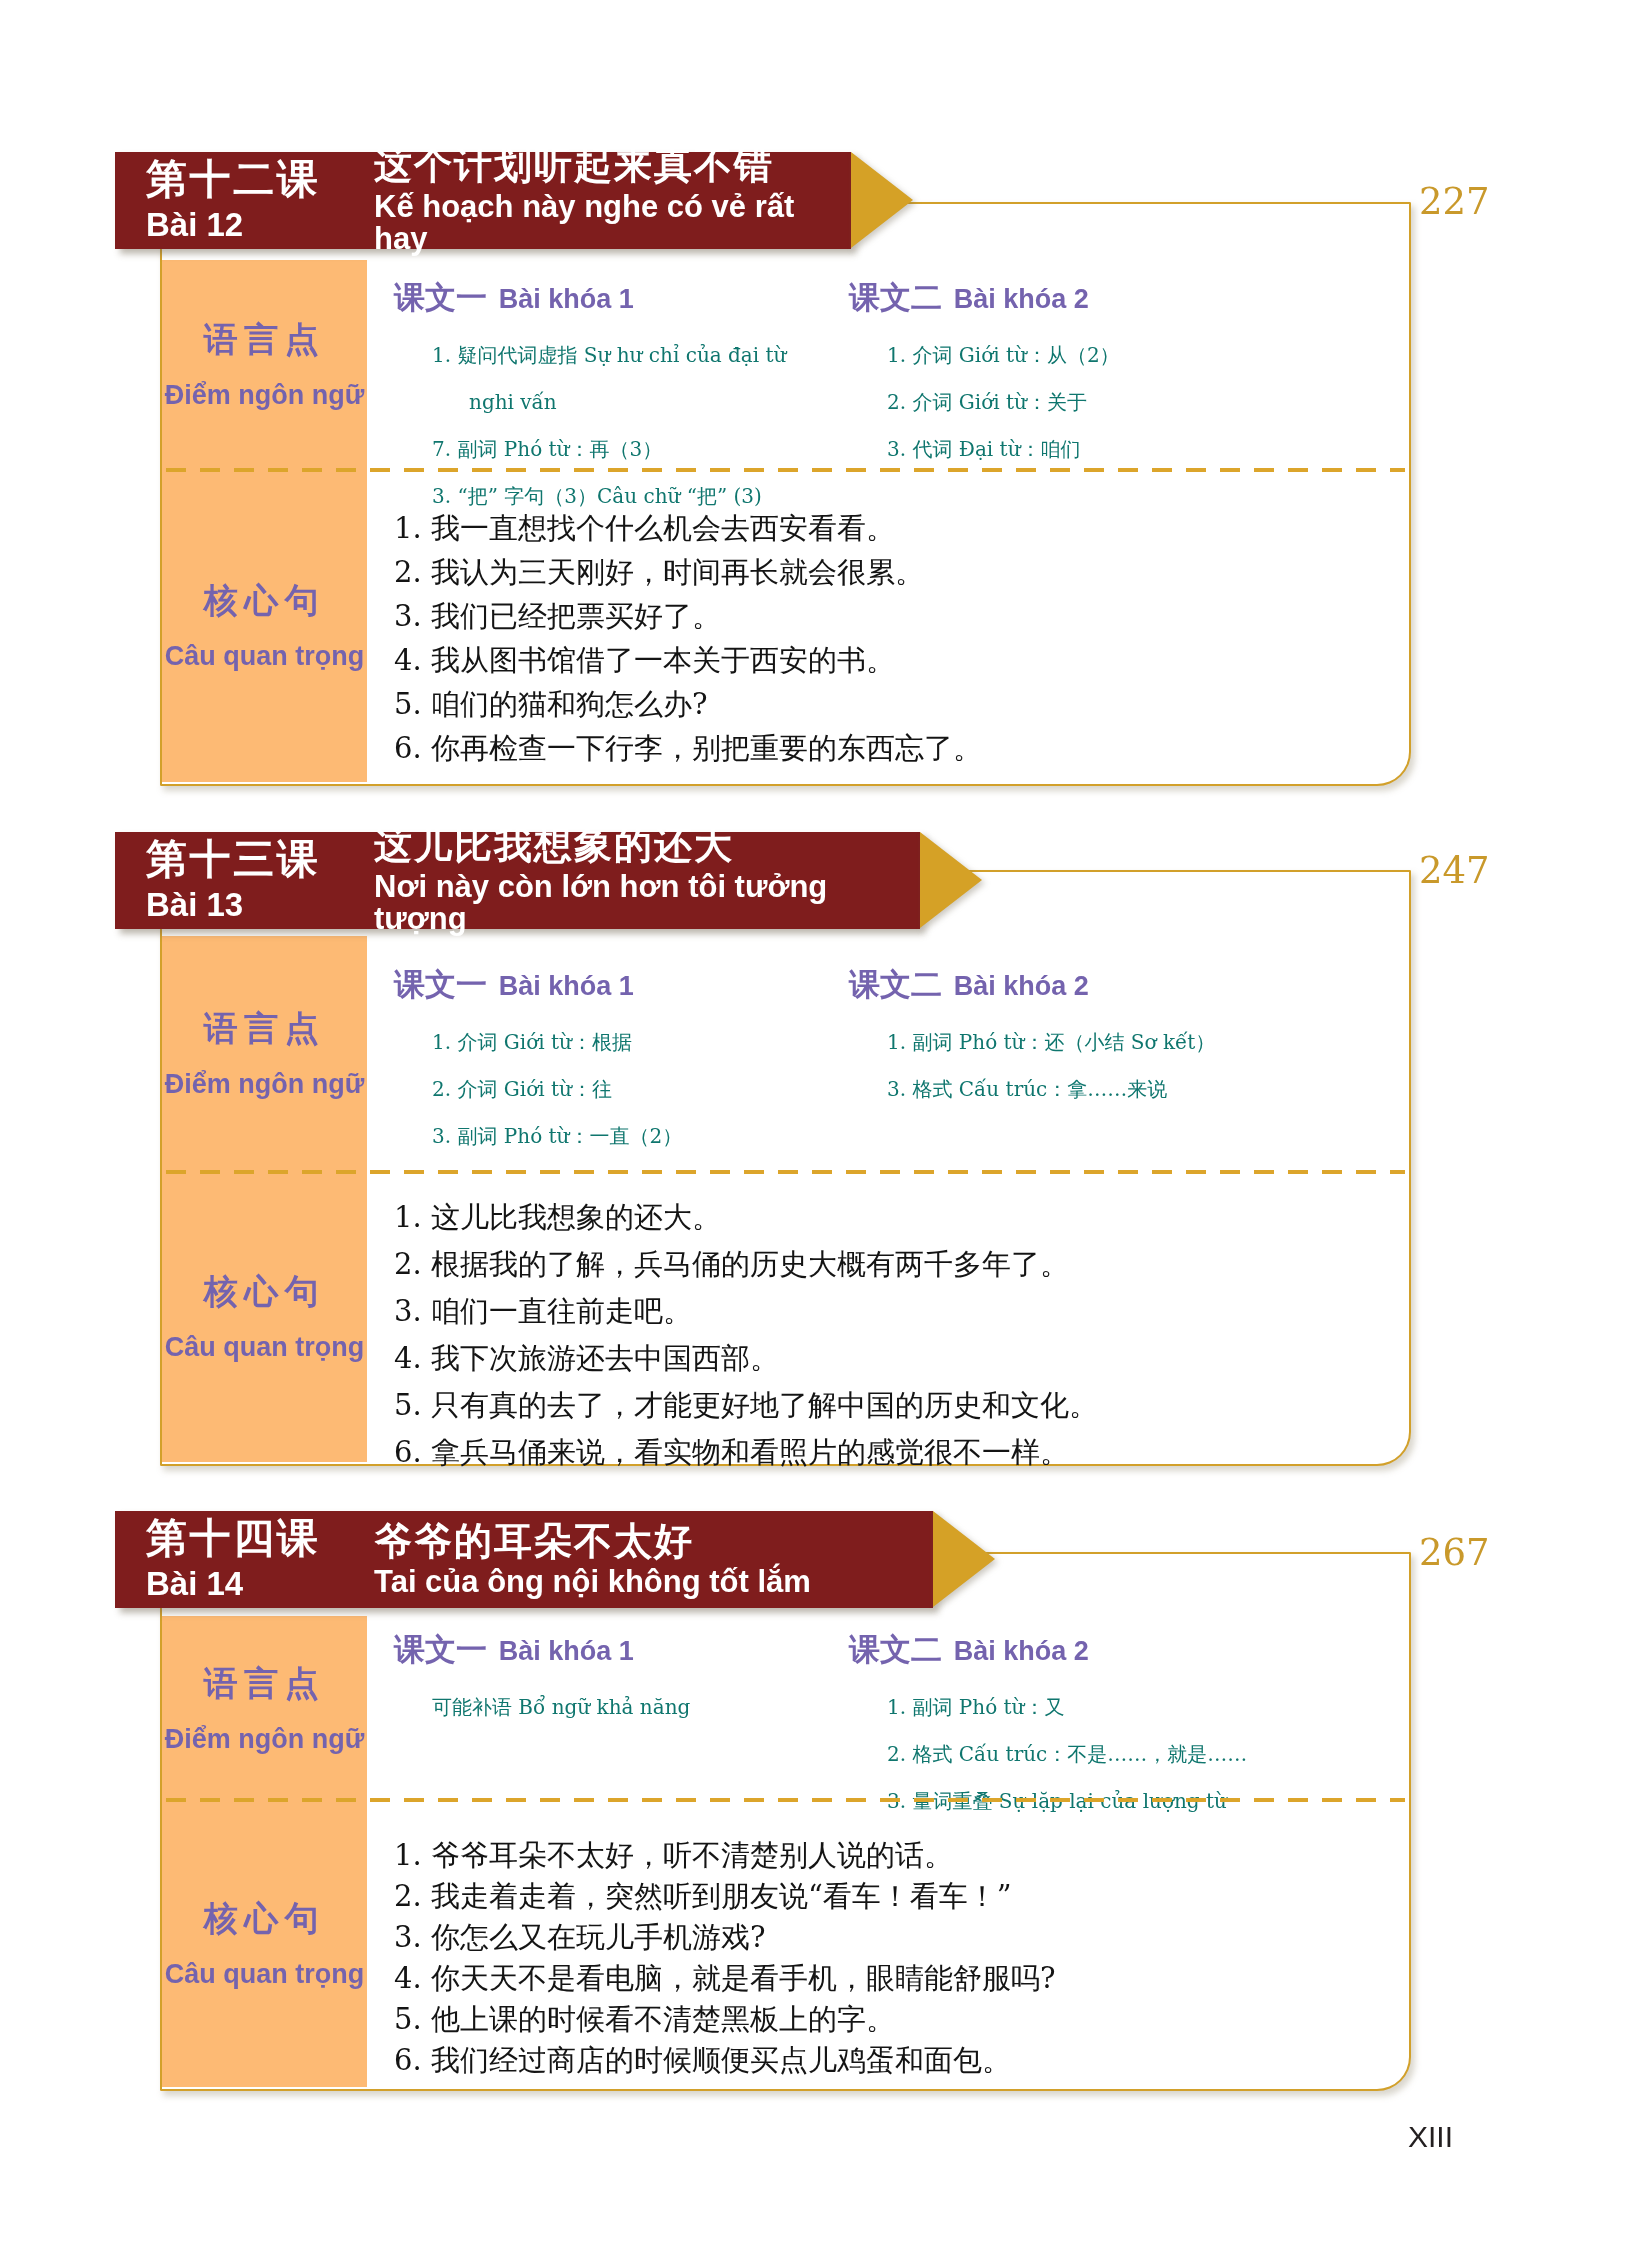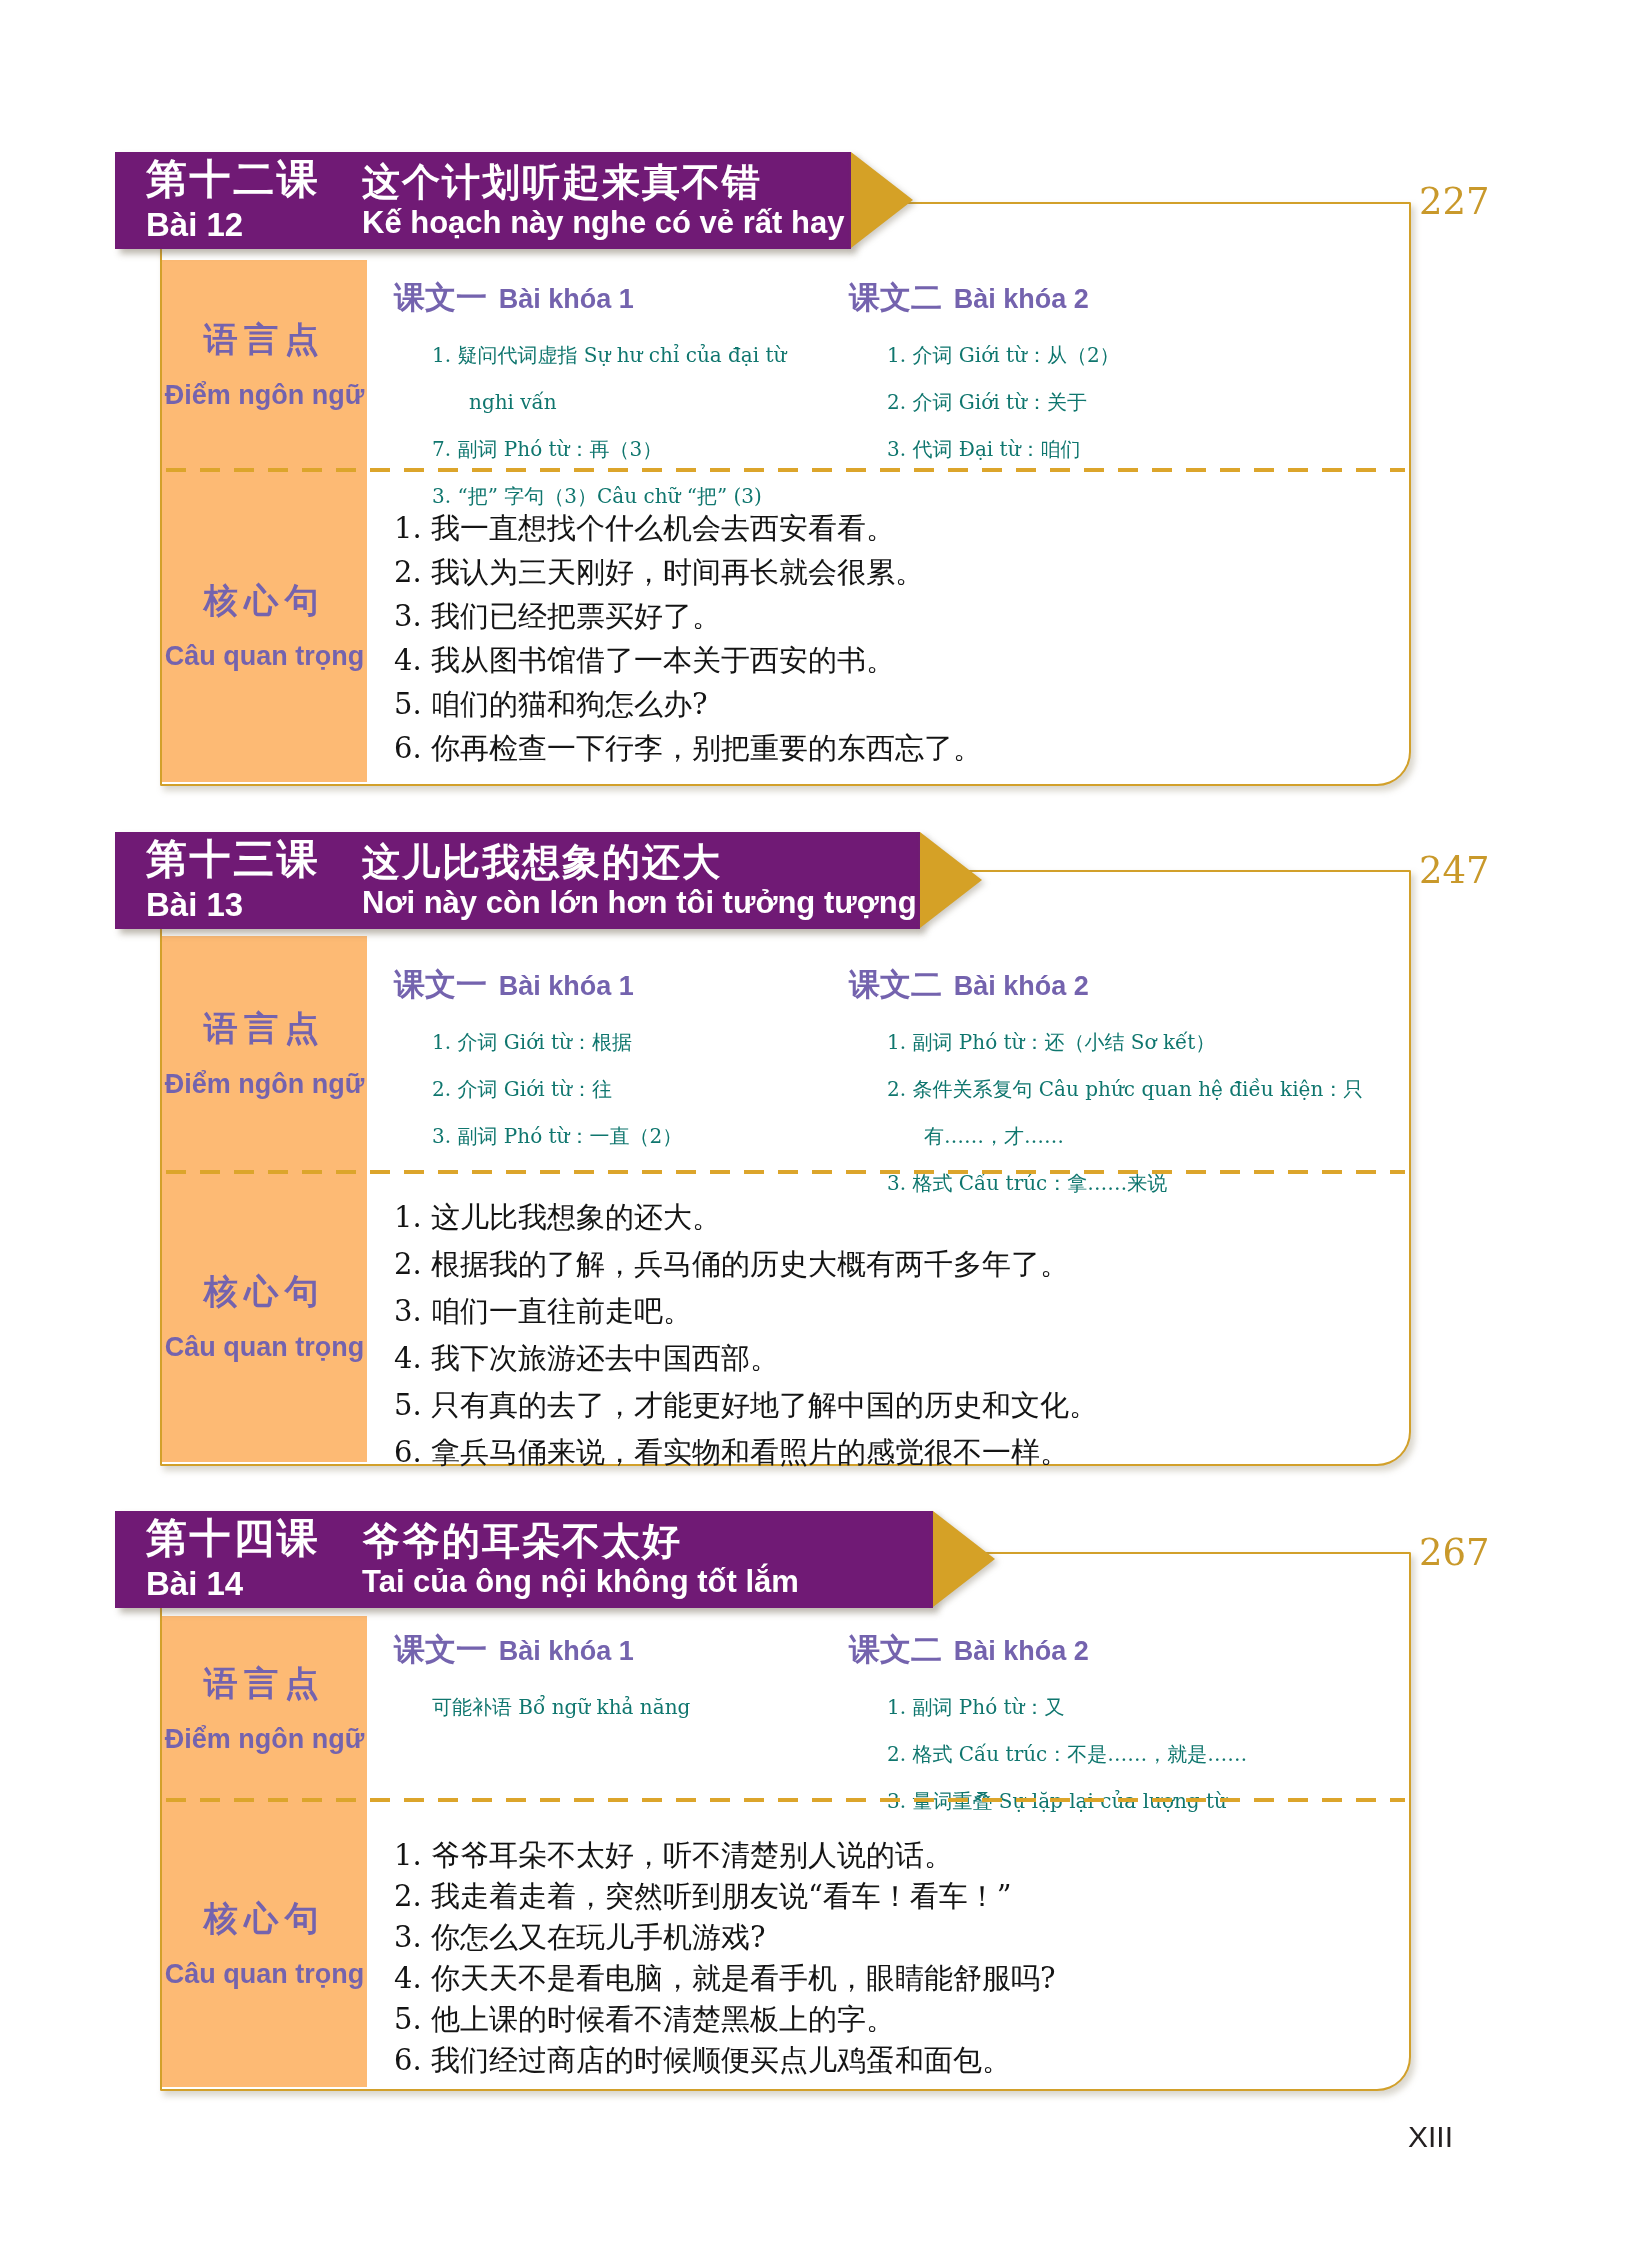--- a/index.html
+++ b/index.html
@@ -6,24 +6,25 @@
   .page{
     position:relative;
     width:1647px;height:2250px;
     background:#ffffff;
     font-family:"DejaVu Serif", serif;
     overflow:hidden;
   }
   
   .banner{
     position:absolute;left:115px;height:97px;
-    background:#701a75;
+    background:#7f1d1d;
     display:flex;align-items:center;
     box-shadow:4.6px 5.2px 6.5px rgba(110,100,80,.45);
     z-index:3;
+    gap:12px;
   }
   .banner::after{
     content:"";position:absolute;right:-62px;top:0;
     border-top:48px solid transparent;
     border-bottom:48px solid transparent;
     border-left:62px solid #D5A126;
     filter:drop-shadow(3.9px 3.9px 3.3px rgba(110,100,80,.35));
   }
   .banner-left{
     width:216px;padding-left:31px;flex:0 0 auto;
@@ -172,21 +173,20 @@
           <li>3. 副词 Phó từ：一直（2）</li>
         </ul>
       </div>
       <div class="lp-col" style="left:687px;top:92px;width:553px;">
         <div class="lp-head">
           <span class="h-zh">课文二</span>
           <span class="h-vi">Bài khóa 2</span>
         </div>
         <ul class="lp-list">
           <li>1. 副词 Phó từ：还（小结 Sơ kết）</li>
-          <li>2. 条件关系复句 Câu phức quan hệ điều kiện：只有……，才……</li>
           <li>3. 格式 Cấu trúc：拿……来说</li>
         </ul>
       </div>
 
       <ol class="core-list" style="top:322px;line-height:47px;">
         <li>1. 这儿比我想象的还大。</li>
         <li>2. 根据我的了解，兵马俑的历史大概有两千多年了。</li>
         <li>3. 咱们一直往前走吧。</li>
         <li>4. 我下次旅游还去中国西部。</li>
         <li>5. 只有真的去了，才能更好地了解中国的历史和文化。</li>

